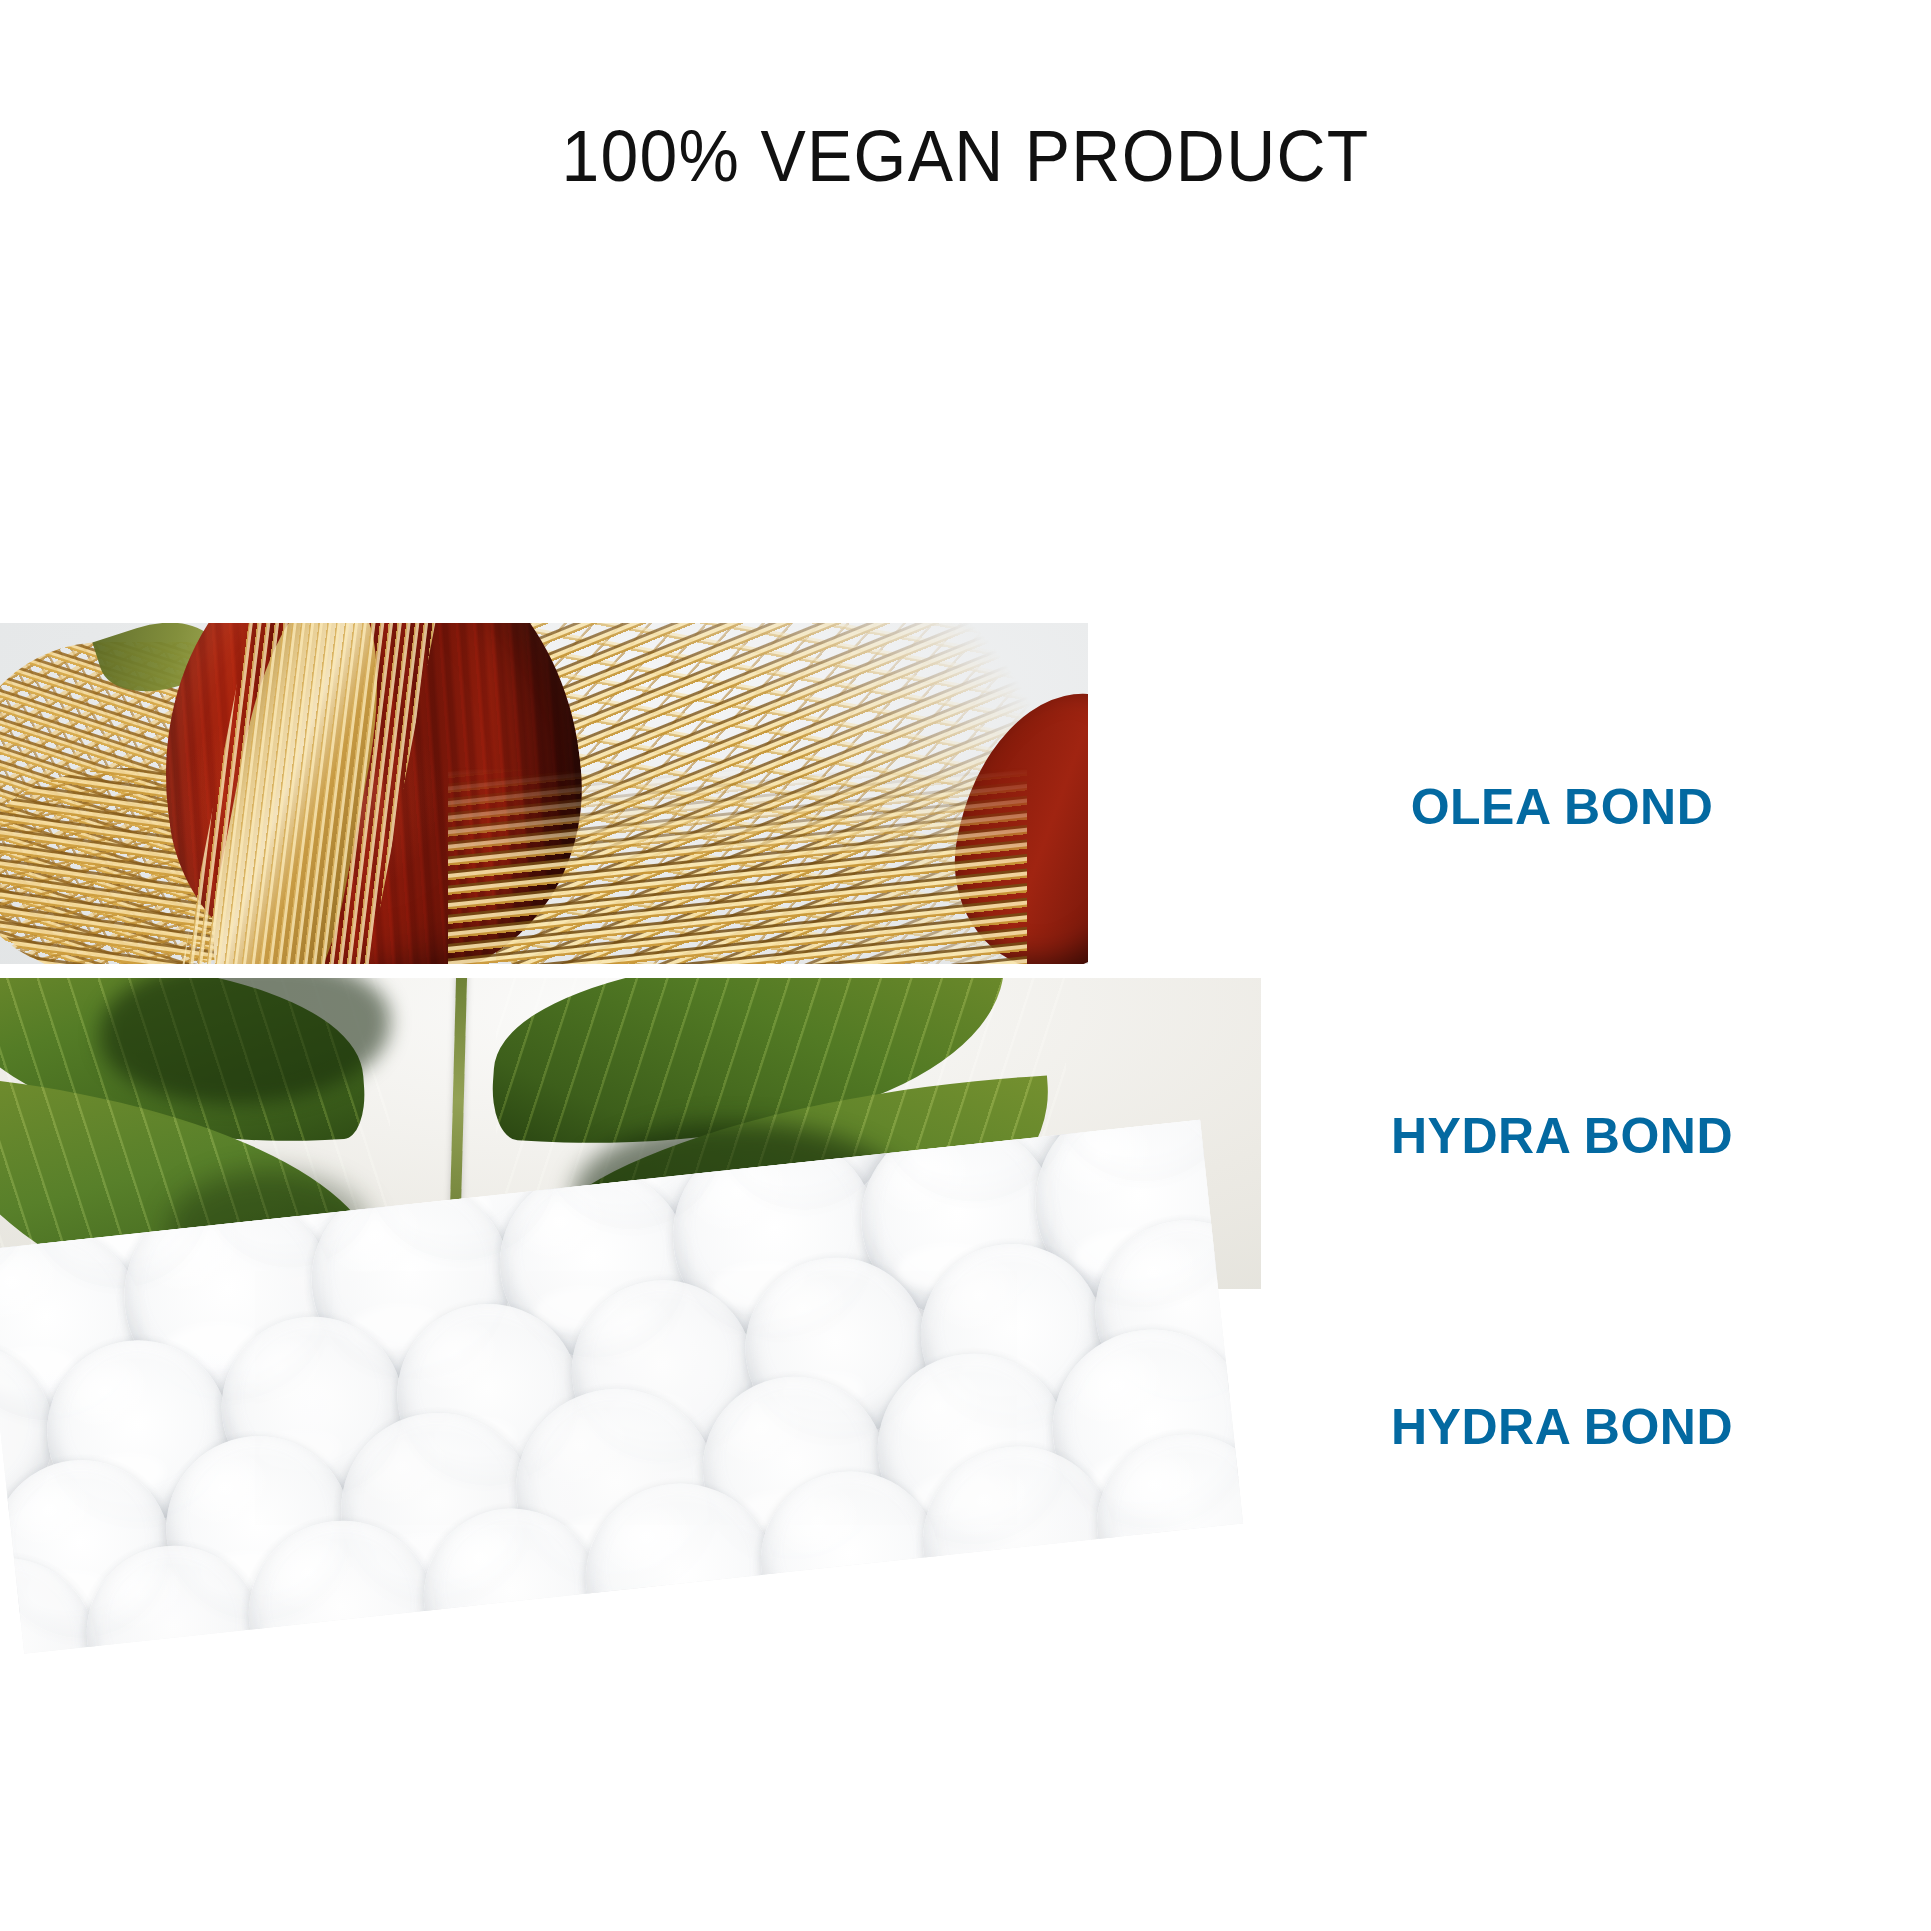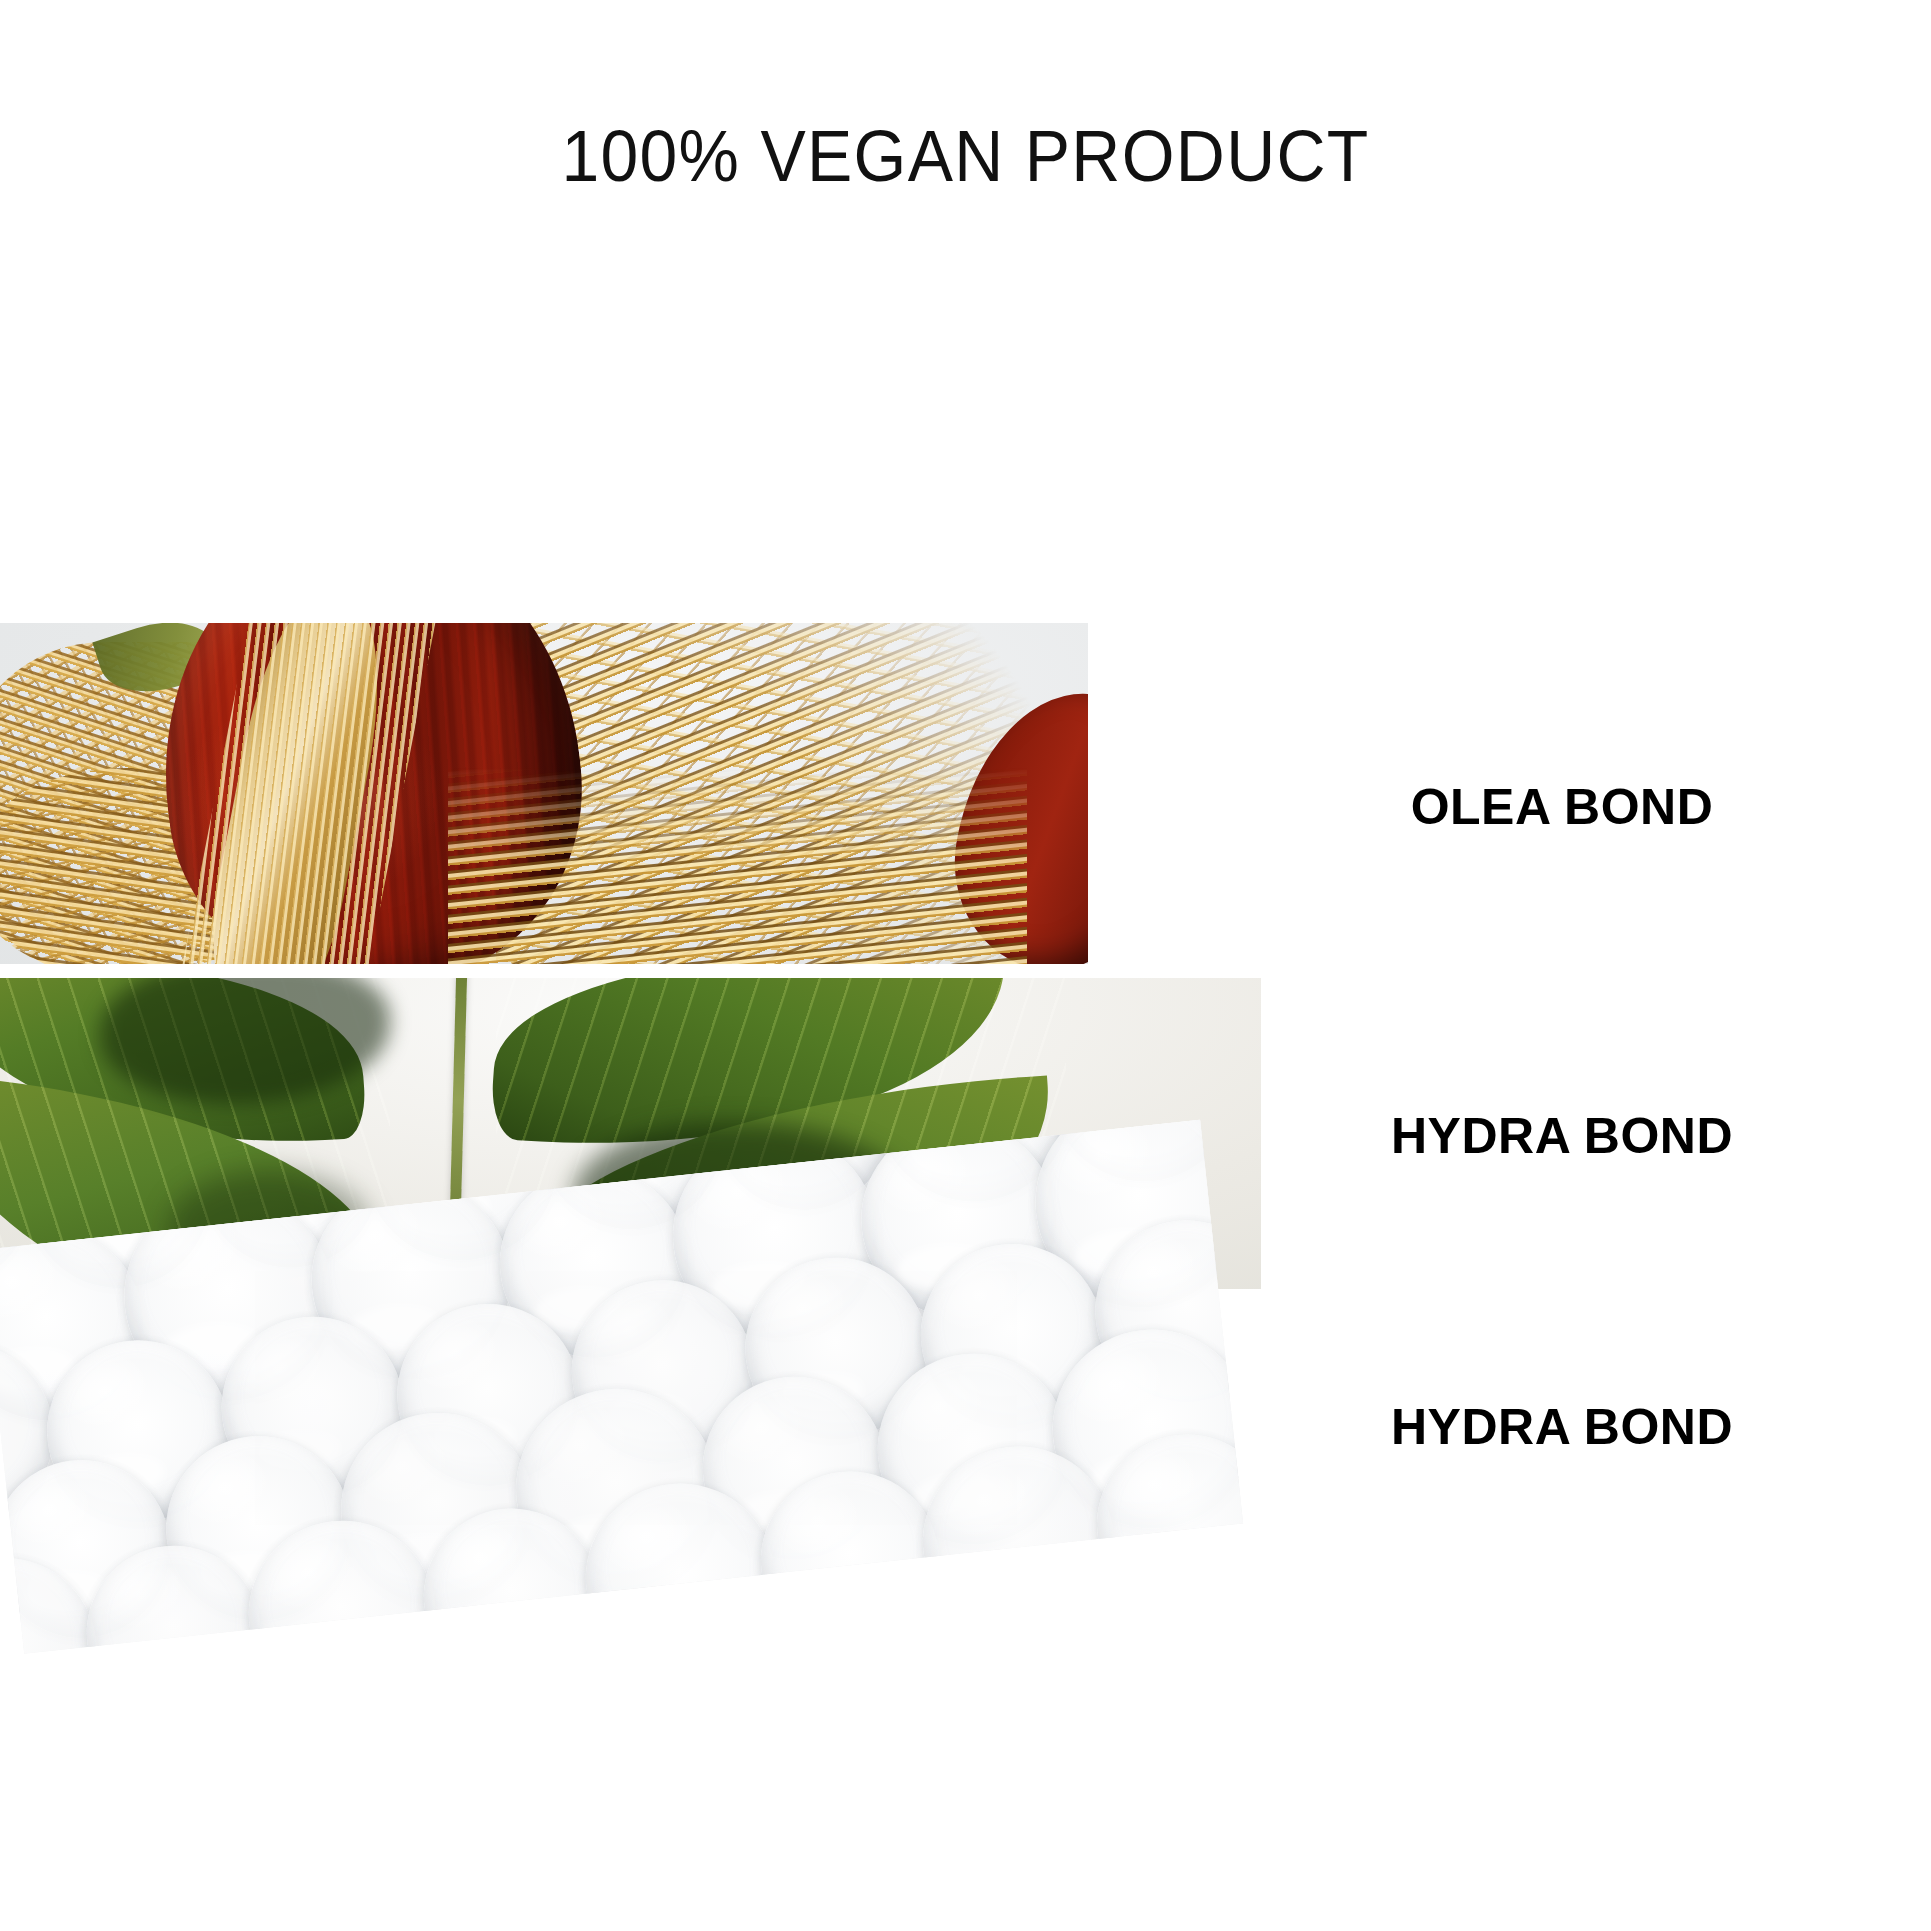--- a/index.html
+++ b/index.html
@@ -341,21 +341,21 @@
     filter: blur(3.9px);
   }
 
   
   .bond-label {
     position: absolute;
     font-family: "Liberation Sans", sans-serif;
     font-weight: 700;
     font-size: 50px;
     letter-spacing: 0.5px;
-    color: #000000;
+    color: #0369a1;
     white-space: nowrap;
     text-align: center;
     transform: translateX(-50%);
   }
   #label-olea  { left: 1562px; top: 778px;  }
   #label-hydra-1 { left: 1562px; top: 1107px; }
   #label-hydra-2 { left: 1562px; top: 1398px; }
 </style>
 </head>
 <body>

